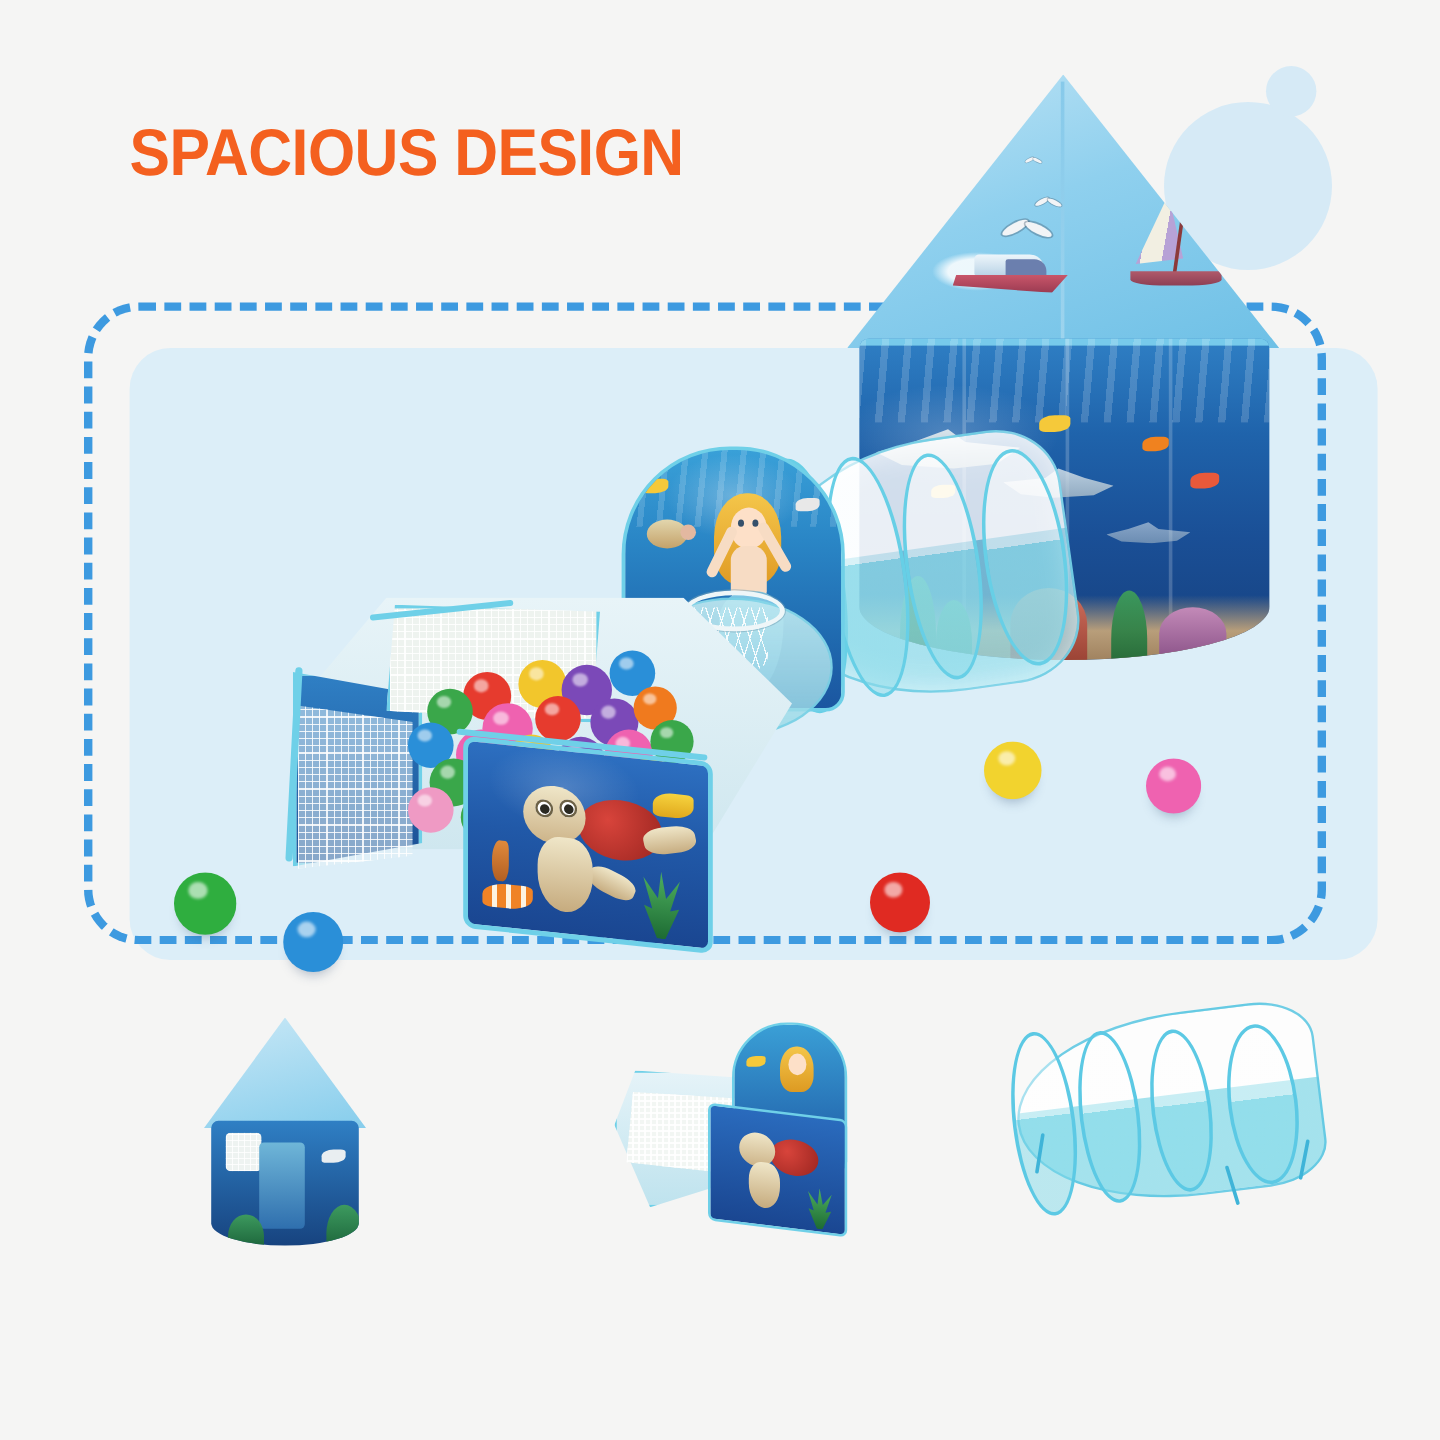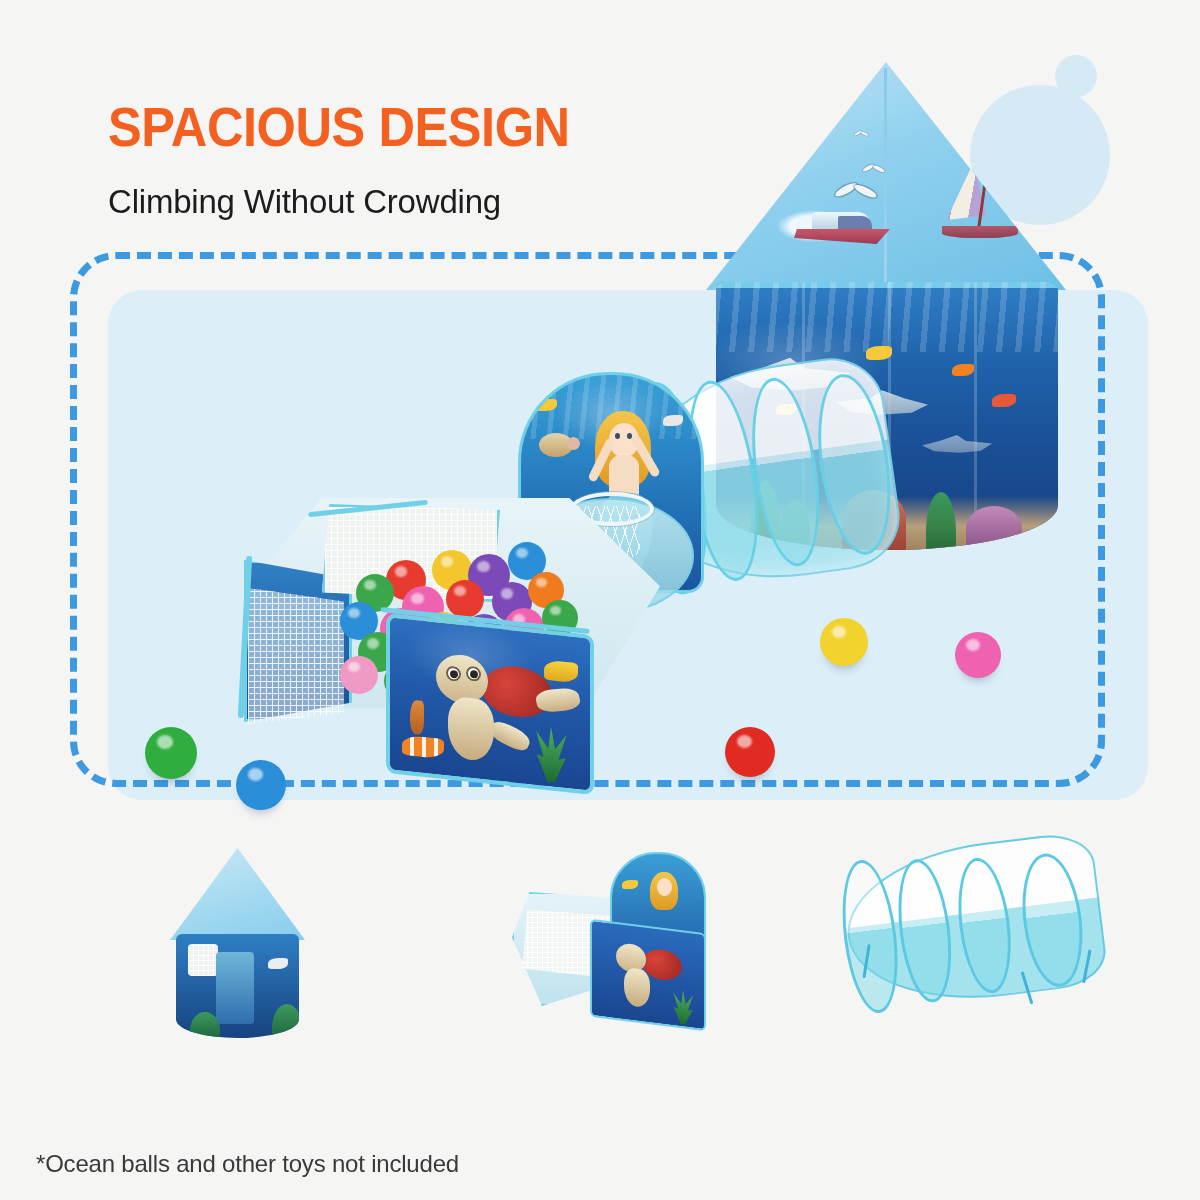--- a/index.html
+++ b/index.html
@@ -273,21 +273,20 @@
 </style>
 </head>
 <body>
 
 <div class="stage">
 
   <div class="deco-circle" id="deco-big"></div>
   <div class="deco-circle" id="deco-small"></div>
 
   <div class="headline">SPACIOUS DESIGN</div>
-  <div class="subhead">Climbing Without Crowding</div>
 
   <div class="hero-panel"></div>
   <div class="dashed-frame"></div>
 
   <div class="scene">
 
     <div id="castle">
       <div class="castle-roof">
         <div class="roof-seam"></div>
         <div class="boat-b">
@@ -452,14 +451,13 @@
       <div class="tt-e" style="left:52px;top:8px;width:44px;height:138px;"></div>
       <div class="tt-e" style="left:112px;top:14px;width:44px;height:130px;"></div>
       <div class="tt-e" style="left:176px;top:18px;width:52px;height:128px;"></div>
       <div class="tt-tie" style="left:14px;top:86px;transform:rotate(16deg);"></div>
       <div class="tt-tie" style="left:170px;top:132px;transform:rotate(-10deg);"></div>
       <div class="tt-tie" style="left:232px;top:118px;transform:rotate(18deg);"></div>
     </div>
 
   </div>
 
-  <div class="footnote">*Ocean balls and other toys not included</div>
 </div>
 
 </body></html>

